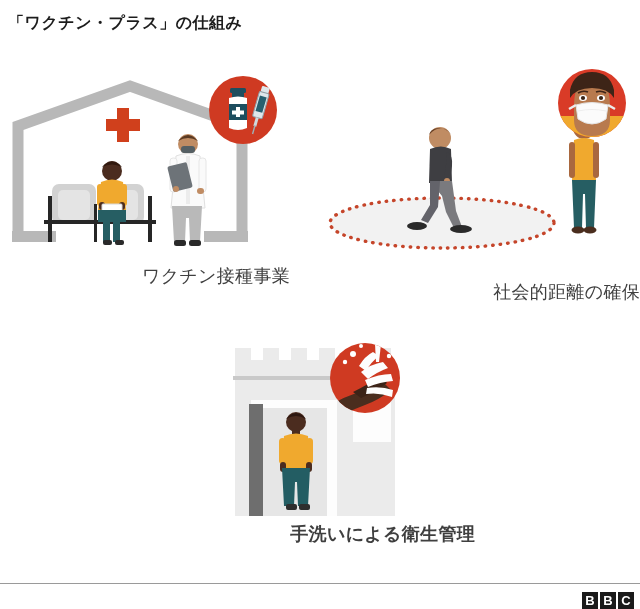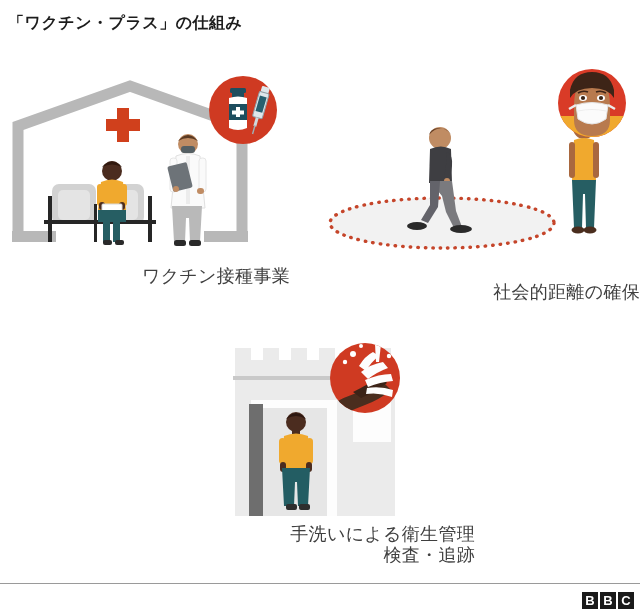--- a/index.html
+++ b/index.html
@@ -64,20 +64,21 @@
     top: 68px;
     width: 320px;
   }
   #panel-distancing .panel-art { height: 192px; }
   #panel-distancing .panel-caption { margin-top: 22px; }
 
   #panel-hygiene {
     left: 175px;
     top: 330px;
     width: 300px;
+    font-weight: bold;
   }
   #panel-hygiene .panel-art { height: 186px; }
   #panel-hygiene .panel-caption { margin-top: 8px; }
 
   .caption-line { display: block; }
 
   
   .footer {
     position: absolute;
     left: 0;
@@ -338,21 +339,20 @@
             <circle cx="186" cy="16" r="2" fill="#ffffff"></circle>
             <path d="M200 14 l6 0 l-2 18 l-3 0z" fill="#fdfdfd"></path>
             <circle cx="203" cy="38" r="2.6" fill="#fdfdfd"></circle>
             <circle cx="214" cy="26" r="2.2" fill="#ffffff"></circle>
           </g>
         </g>
       </svg>
     </div>
     <div class="panel-caption">
       <span class="caption-line">手洗いによる衛生管理</span>
-      <span class="caption-line">検査・追跡</span>
     </div>
   </div>
 
   <div class="footer">
     <div class="footer-rule"></div>
     <div class="bbc-logo">
       <span class="bbc-box">B</span>
       <span class="bbc-box">B</span>
       <span class="bbc-box">C</span>
     </div>

